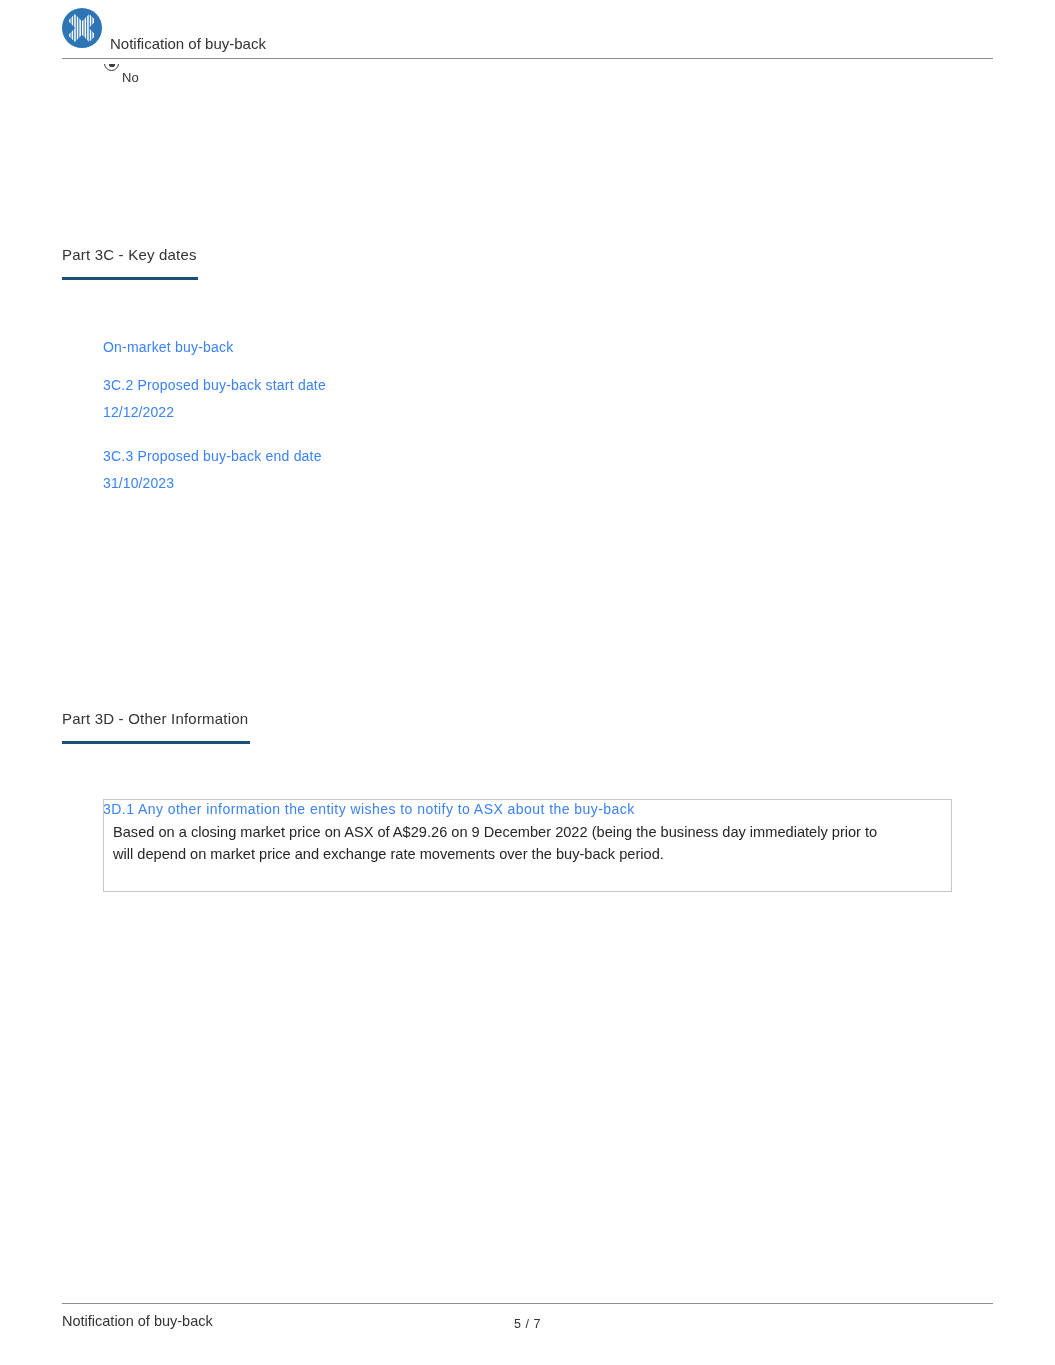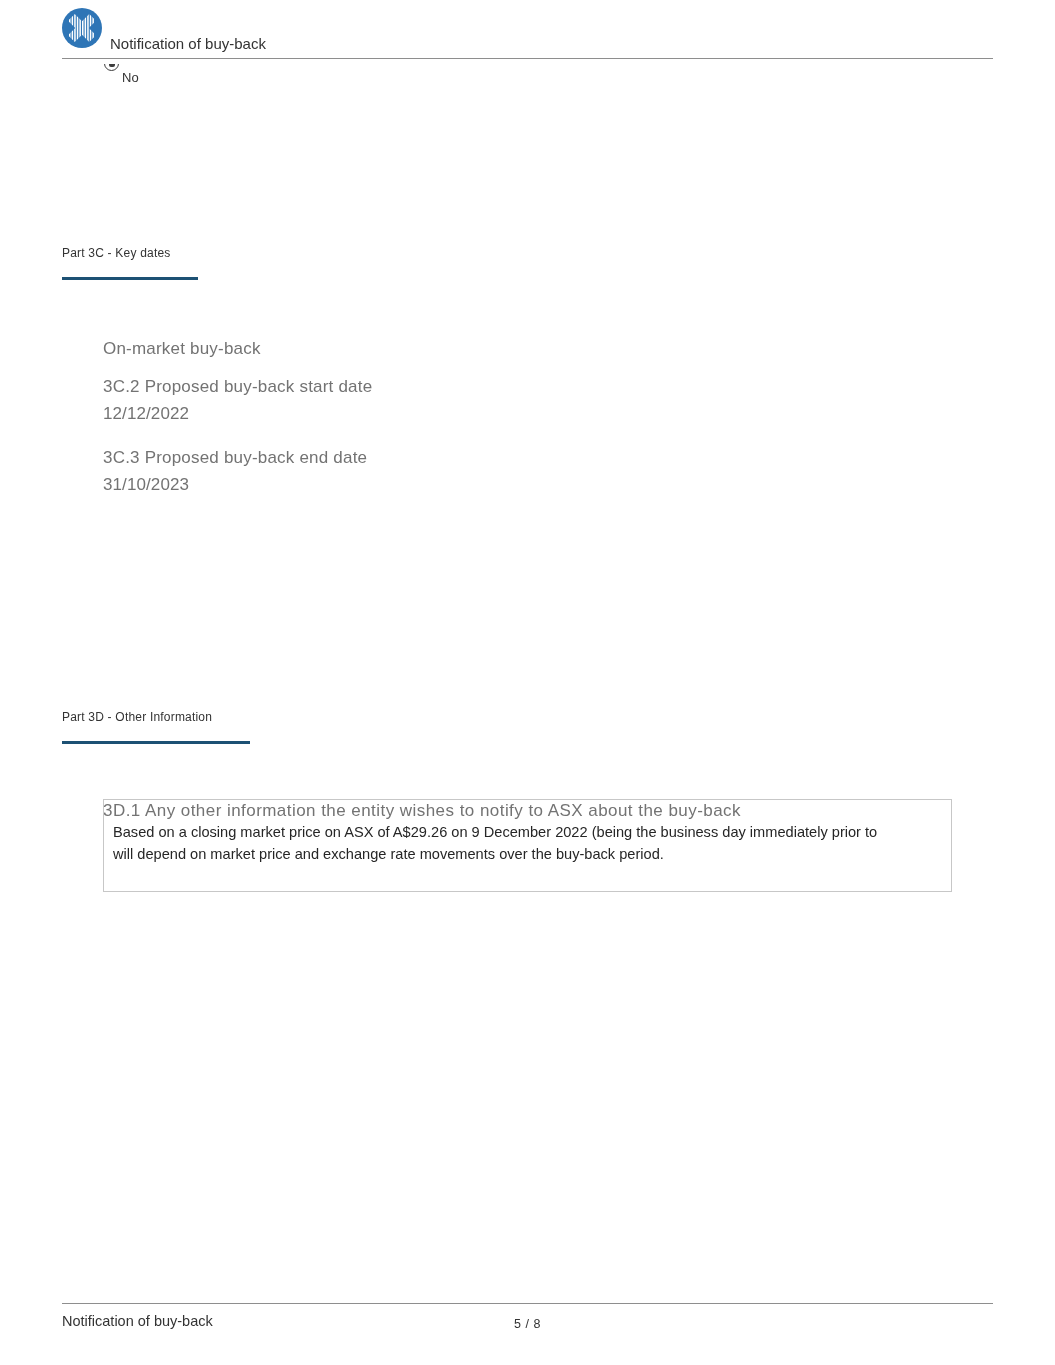--- a/index.html
+++ b/index.html
@@ -14,26 +14,26 @@
   
   .logo{position:absolute;left:62px;top:8px;width:40px;height:40px;display:block;}
   .header-title{position:absolute;left:110px;top:35px;font-size:15px;color:#333;}
   .header-rule{position:absolute;left:62px;top:58px;width:931px;height:1.3px;background:var(--divider-gray,#8e8e8e);}
   
   .radio-clip{position:absolute;left:103px;top:64px;width:17px;height:13px;overflow:hidden;}
   .radio-outer{position:absolute;left:1px;top:-8px;width:15px;height:15px;border:1.6px solid #3d3d3d;border-radius:50%;box-sizing:border-box;background:#fff;}
   .radio-dot{position:absolute;left:6px;top:-3px;width:6px;height:6px;background:#3d3d3d;border-radius:2px;}
   .radio-label{position:absolute;left:122px;top:70px;font-size:13px;color:#333;}
   
-  .part-heading{position:absolute;left:62px;font-size:12px;color:#333;letter-spacing:0.2px;}
+  .part-heading{position:absolute;left:62px;font-size:15px;color:#333;letter-spacing:0.2px;}
   .part-underline{position:absolute;left:62px;height:2.6px;background:var(--accent-blue,#1d5174);}
   .h3c{top:246px;} .u3c{top:277px;width:136px;}
   .h3d{top:710px;} .u3d{top:741px;width:188px;}
   
-  .body-text{position:absolute;left:103px;font-size:17px;color:#737373;letter-spacing:0.2px;}
+  .body-text{position:absolute;left:103px;font-size:14px;color:#3b82f6;letter-spacing:0.2px;}
   .t-onmarket{top:339px;}
   .t-f1l{top:377px;} .t-f1v{top:404px;letter-spacing:0.1px;}
   .t-f2l{top:448px;} .t-f2v{top:475px;letter-spacing:0.1px;}
   .t-q3d1{top:777px;letter-spacing:0.45px;margin-top:24px;}
   
   .answer-box{
     position:absolute;left:103px;top:799px;width:849px;height:93px;
     border:1px solid var(--box-border,#c7c7c7);box-sizing:border-box;
     padding:22px 9px 0 9px;
     font-size:14.6px;line-height:21.6px;color:#262626;
@@ -96,15 +96,15 @@
 
   <div class="body-text t-q3d1">3D.1 Any other information the entity wishes to notify to ASX about the buy-back</div>
 
   <div class="answer-box">
     <div class="answer-line">Based on a closing market price on ASX of A$29.26 on 9 December 2022 (being the business day immediately prior to</div>
     <div class="answer-line">will depend on market price and exchange rate movements over the buy-back period.</div>
   </div>
 
   <div class="footer-rule"></div>
   <div class="footer-title">Notification of buy-back</div>
-  <div class="page-indicator">5 / 8</div>
+  <div class="page-indicator">5 / 7</div>
 
 </div>
 
 </body></html>

